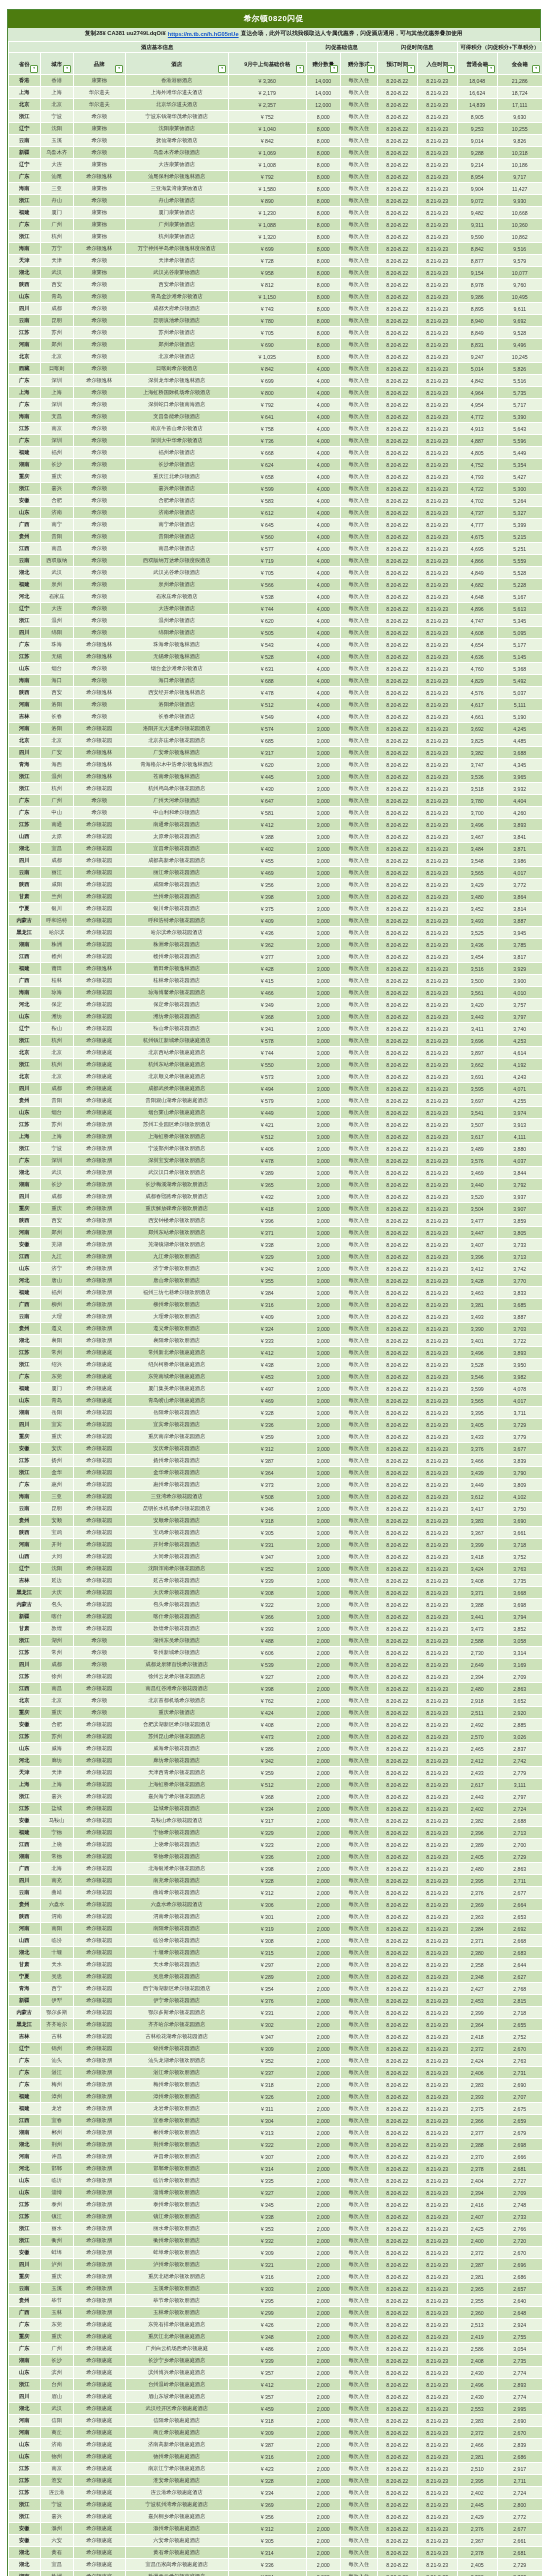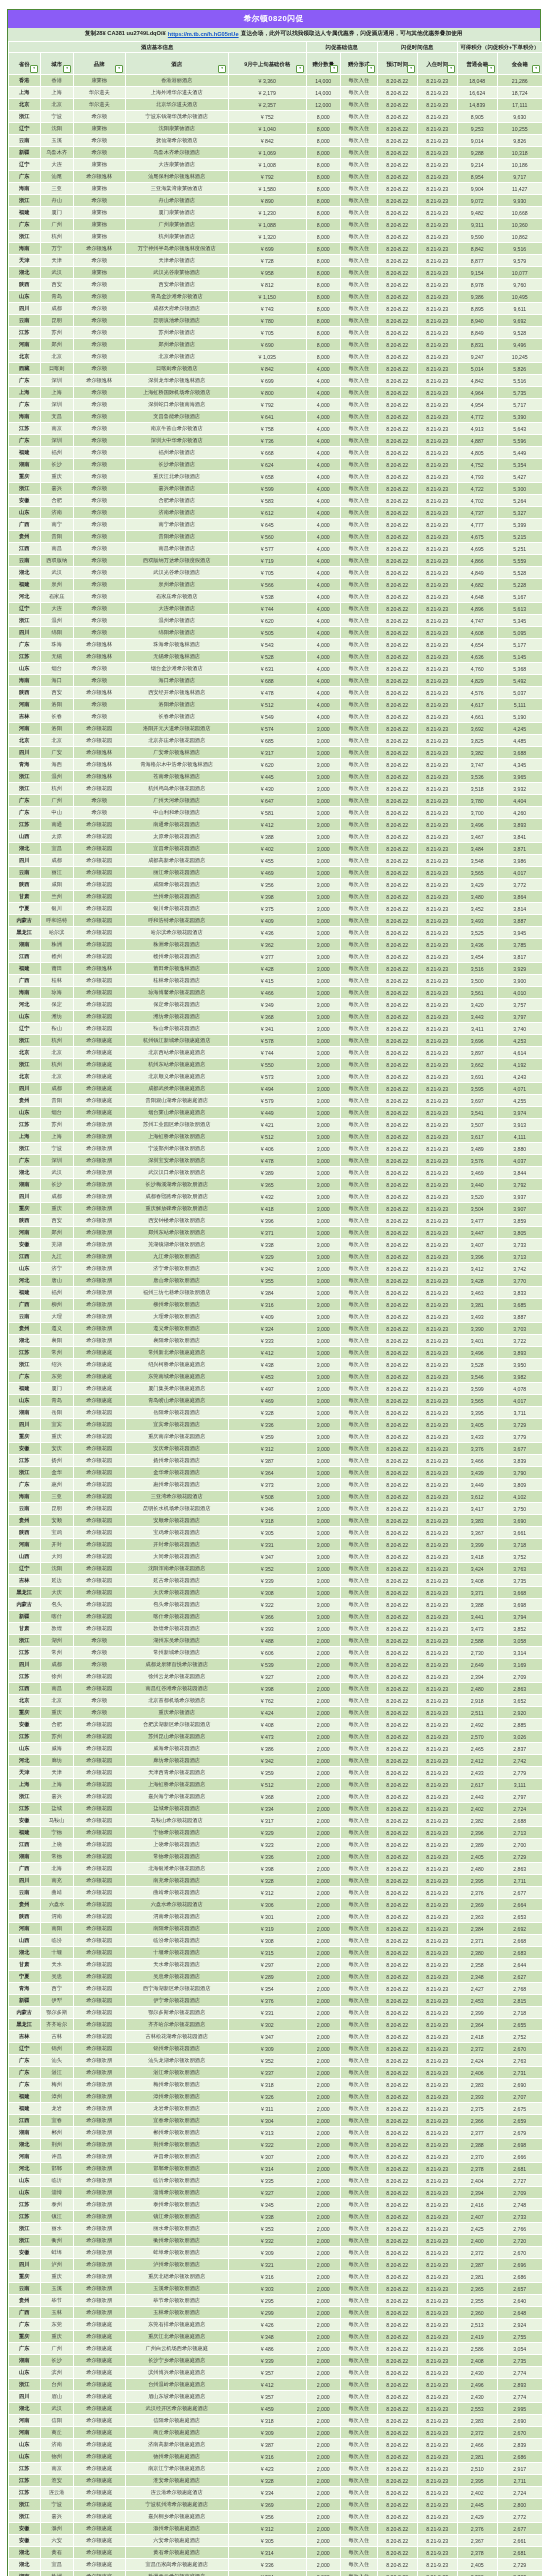--- a/index.html
+++ b/index.html
@@ -1,18 +1,18 @@
 <!DOCTYPE html>
 <html style="font-size:8.2px"><head>
 <meta charset="utf-8">
 <style>
   html,body{margin:0;padding:0;background:#ffffff;width:556px;
     font-family:"Liberation Sans","DejaVu Sans",sans-serif;}
   .sheet{width:534px;margin:9.3px 0 6.2px 6.7px;border:1px solid #4e8a36;box-sizing:border-box;background:#fff;}
-  .banner{height:17.5px;background:#8b5cf6;color:#ffffff;font-weight:bold;font-size:7.7px;
+  .banner{height:17.5px;background:#4d7c0f;color:#ffffff;font-weight:bold;font-size:7.7px;
     display:flex;align-items:center;justify-content:center;letter-spacing:0.5px;}
   .notice{height:13.4px;background:#d9ead3;font-size:5.7px;color:#1f1f1f;font-weight:bold;
     display:flex;align-items:center;justify-content:center;white-space:nowrap;}
   .notice a{color:#1155cc;text-decoration:underline;margin:0 2.1px;font-weight:bold;cursor:pointer;}
   table{border-collapse:collapse;table-layout:fixed;width:100%;}
   th,td{border:0.5px solid #ffffff;overflow:hidden;white-space:nowrap;text-align:center;padding:0;}
   thead th{background:#d9ead3;color:#1f1f1f;font-size:5.4px;font-weight:bold;}
   tr.group-row th{height:10.3px;white-space:normal;line-height:5.2px;overflow:visible;}
   tr.hdr-row th{height:21px;position:relative;vertical-align:middle;white-space:normal;line-height:6.7px;}
   .filter{position:absolute;right:1.5px;bottom:1.5px;width:6.2px;height:5.7px;background:#ffffff;

